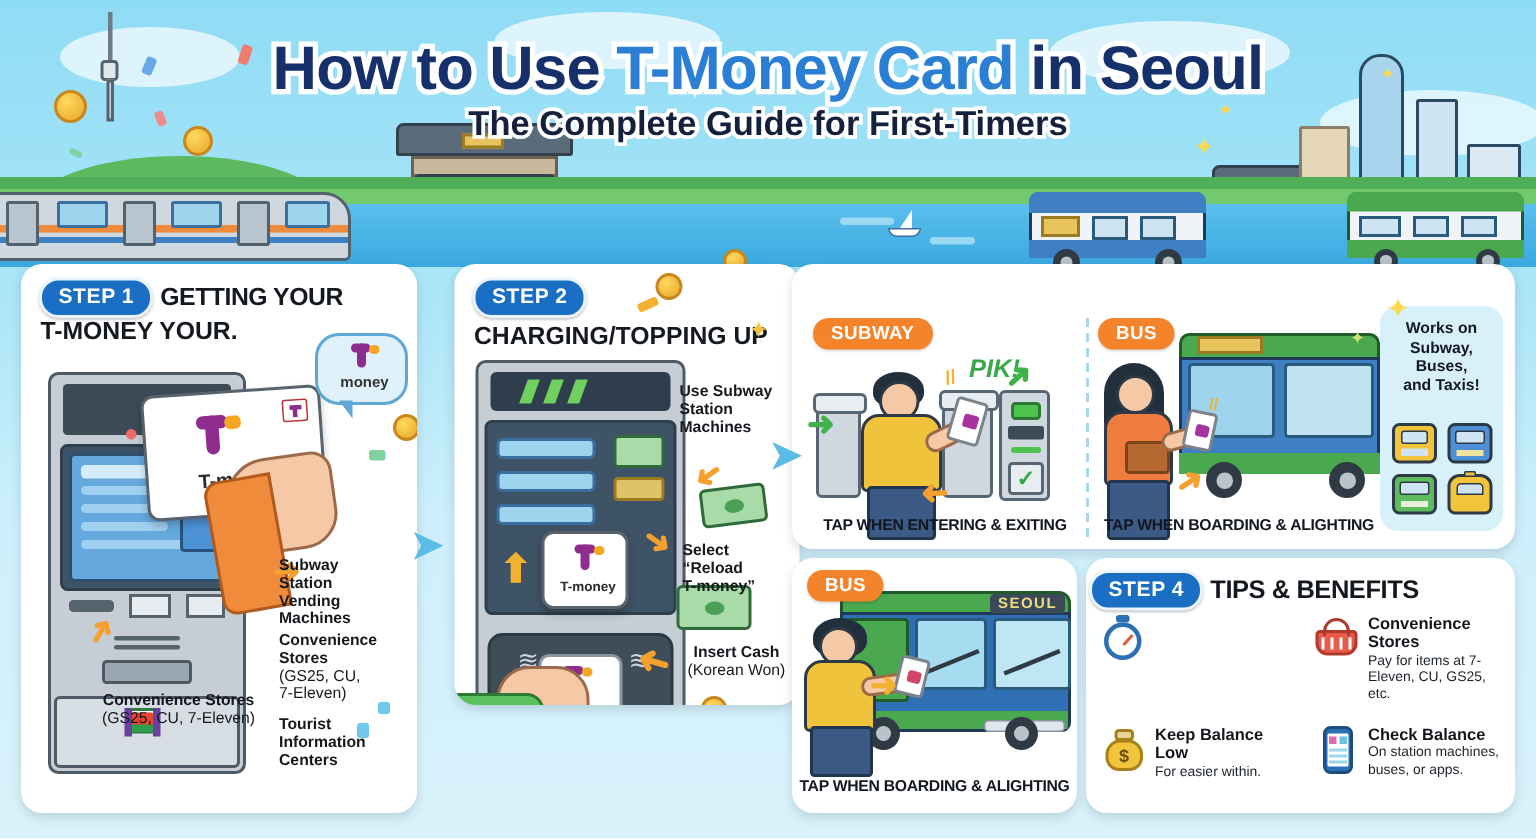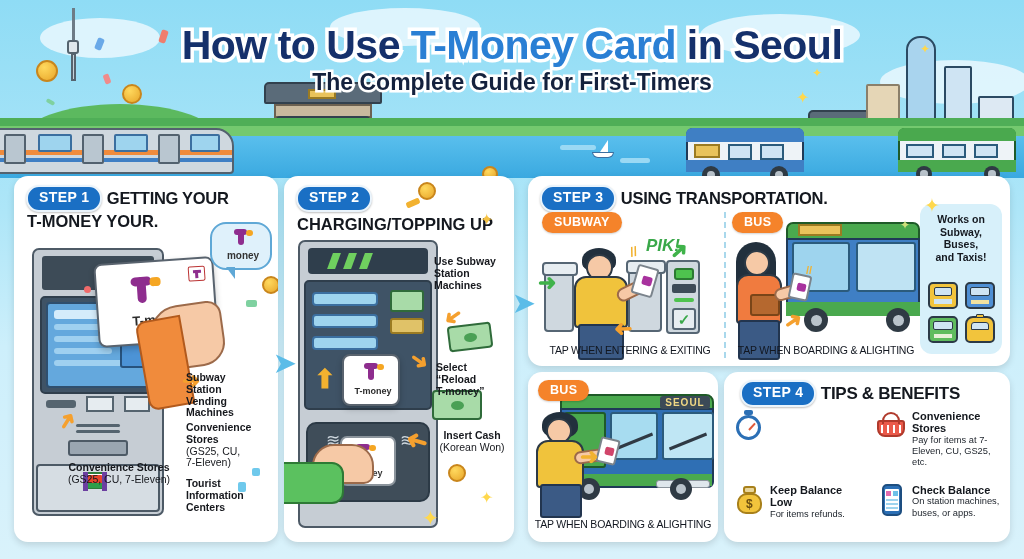--- a/index.html
+++ b/index.html
@@ -52,21 +52,21 @@
   .bldg { position:absolute; background:#cfe4f3; border:2px solid #2b4a63; border-radius:2px; }
   .gate { position:absolute; }
 
   
   .panel {
     position:absolute; background:#ffffff; border-radius:14px;
     box-shadow: 0 3px 7px rgba(0,0,0,.13);
     overflow:hidden;
   }
   #p1 { left:14px;  top:176px; width:264px; height:366px; }
-  #p2 { left:284px; top:176px; width:230px; height:366px; }
+  #p2 { left:303px; top:176px; width:230px; height:294px; }
   #p3 { left:528px; top:176px; width:482px; height:190px; }
   #p4 { left:528px; top:372px; width:190px; height:170px; }
   #p5 { left:724px; top:372px; width:286px; height:170px; }
 
   .arrow-connector {
     position:absolute; z-index:9; color:#5bbce8; font-size:26px; font-weight:bold;
   }
 
   
   .stepbadge {
@@ -82,21 +82,21 @@
   .hdrow { padding:9px 0 0 12px; line-height:1.12; }
   .hdrow .l2 { display:block; padding-left:1px; font-size:16.5px; font-weight:bold; color:#14181f;}
 
   
   .modepill {
     display:inline-block; background:#f5832a; color:#fff; font-weight:bold;
     font-size:12.5px; padding:3px 12px 4px; border-radius:12px; letter-spacing:.3px;
     box-shadow:0 1px 2px rgba(0,0,0,.18);
   }
 
-  .caption { font-size:10.5px; font-weight:normal; color:#121720; letter-spacing:-0.2px; text-align:center; }
+  .caption { font-size:10.5px; font-weight:bold; color:#121720; letter-spacing:-0.2px; text-align:center; }
 
   
   .anno { position:absolute; font-size:10.5px; font-weight:bold; color:#16181d; line-height:1.12; }
   .anno .thin { font-weight:normal; }
 
   
   .kiosk-body { position:absolute; background:#c6cdd4; border:2.5px solid #4d5a66; border-radius:7px; }
   .kiosk-screen{ position:absolute; background:#3f5366; border:2.5px solid #2f3e4c; border-radius:5px; }
   .kiosk-blue { position:absolute; background:#64a8dd; border:2.5px solid #2f4f6e; border-radius:4px; }
   .kiosk-line { position:absolute; background:#9fd0f0; border-radius:3px; }
@@ -409,24 +409,20 @@
     <div class="spark" style="left:196px;top:312px;">✦</div>
     <div class="spark" style="left:138px;top:330px;font-size:20px;">✦</div>
     <div class="spark" style="left:196px;top:34px;color:#f6c243;">✦</div>
     <div class="confetti" style="left:122px;top:24px;width:14px;height:6px;background:#f2b230;transform:rotate(-24deg);"></div>
   </div>
 
   <div class="arrow-connector" style="left:274px;top:348px;">➤</div>
   <div class="arrow-connector" style="left:513px;top:288px;">➤</div>
 
   <div class="panel" id="p3">
-    <div class="hdrow" style="padding-left:12px;">
-      <span class="stepbadge">STEP 3</span>
-      <span class="stephead">USING TRANSPORTATION.</span>
-    </div>
 
     <div class="vdiv" style="left:196px;top:36px;height:146px;"></div>
 
     <div style="position:absolute;left:10px;top:36px;width:184px;height:148px;">
       <span class="modepill" style="position:absolute;left:4px;top:0;">SUBWAY</span>
 
       <div class="gate-col" style="left:6px;top:58px;width:30px;height:62px;"></div>
       <div class="gate-top" style="left:4px;top:50px;width:36px;height:14px;"></div>
       <div class="gate-col" style="left:90px;top:58px;width:34px;height:62px;"></div>
       <div class="gate-top" style="left:88px;top:48px;width:40px;height:14px;"></div>
@@ -536,21 +532,21 @@
     <div style="position:absolute;left:46px;top:78px;width:30px;height:13px;background:#f6c9a6;border:2.5px solid #9c6a4a;border-radius:7px;transform:rotate(-8deg);"></div>
     <div style="position:absolute;left:70px;top:66px;width:20px;height:26px;background:#fff;border:2px solid #7b848c;border-radius:3px;transform:rotate(14deg);">
       <div style="position:absolute;left:5px;top:7px;width:9px;height:8px;background:#d1456a;border-radius:2px;"></div>
     </div>
     <div class="yelarrow" style="left:52px;top:72px;font-size:22px;">➜</div>
 
     <div class="caption" style="position:absolute;left:0;top:146px;width:190px;">TAP WHEN BOARDING &amp; ALIGHTING</div>
   </div>
 
   <div class="panel" id="p5">
-    <div class="hdrow" style="padding-left:16px;padding-top:8px;">
+    <div class="hdrow" style="padding-left:2px;padding-top:8px;">
       <span class="stepbadge">STEP 4</span>
       <span class="stephead" style="font-size:17px;">TIPS &amp; BENEFITS</span>
     </div>
 
     <div class="tiprow" style="left:10px;top:38px;width:132px;">
       <div class="tipico">
         <div style="position:absolute;left:2px;top:5px;width:25px;height:25px;border:3px solid #2b6fb5;border-radius:50%;background:#fff;"></div>
         <div style="position:absolute;left:10px;top:0;width:9px;height:5px;background:#2b6fb5;border-radius:2px;"></div>
         <div style="position:absolute;left:14px;top:11px;width:2px;height:9px;background:#e05a3a;transform-origin:bottom;transform:rotate(42deg);"></div>
       </div>
@@ -572,21 +568,21 @@
     </div>
 
     <div class="tiprow" style="left:10px;top:112px;width:132px;">
       <div class="tipico">
         <div style="position:absolute;left:3px;top:9px;width:25px;height:21px;background:#f2c43c;border:2.5px solid #a8801a;border-radius:10px 10px 9px 9px;"></div>
         <div style="position:absolute;left:9px;top:2px;width:13px;height:8px;background:#e8d59a;border:2px solid #a8801a;border-radius:3px;"></div>
         <div style="position:absolute;left:12px;top:13px;color:#6b4e10;font-size:12px;font-weight:bold;">$</div>
       </div>
       <div>
         <div class="tiptitle">Keep Balance Low</div>
-        <div class="tipbody">For items refunds.</div>
+        <div class="tipbody">For easier within.</div>
       </div>
     </div>
 
     <div class="tiprow" style="left:152px;top:112px;width:126px;">
       <div class="tipico">
         <div style="position:absolute;left:6px;top:0;width:20px;height:32px;background:#2b6fb5;border:2.5px solid #1d4e80;border-radius:5px;"></div>
         <div style="position:absolute;left:9px;top:5px;width:14px;height:22px;background:#fff;border-radius:1px;"></div>
         <div style="position:absolute;left:10px;top:7px;width:5px;height:5px;background:#e06bb0;"></div>
         <div style="position:absolute;left:17px;top:7px;width:5px;height:5px;background:#6fc0e8;"></div>
         <div style="position:absolute;left:10px;top:15px;width:12px;height:2px;background:#9ed4ee;"></div>

